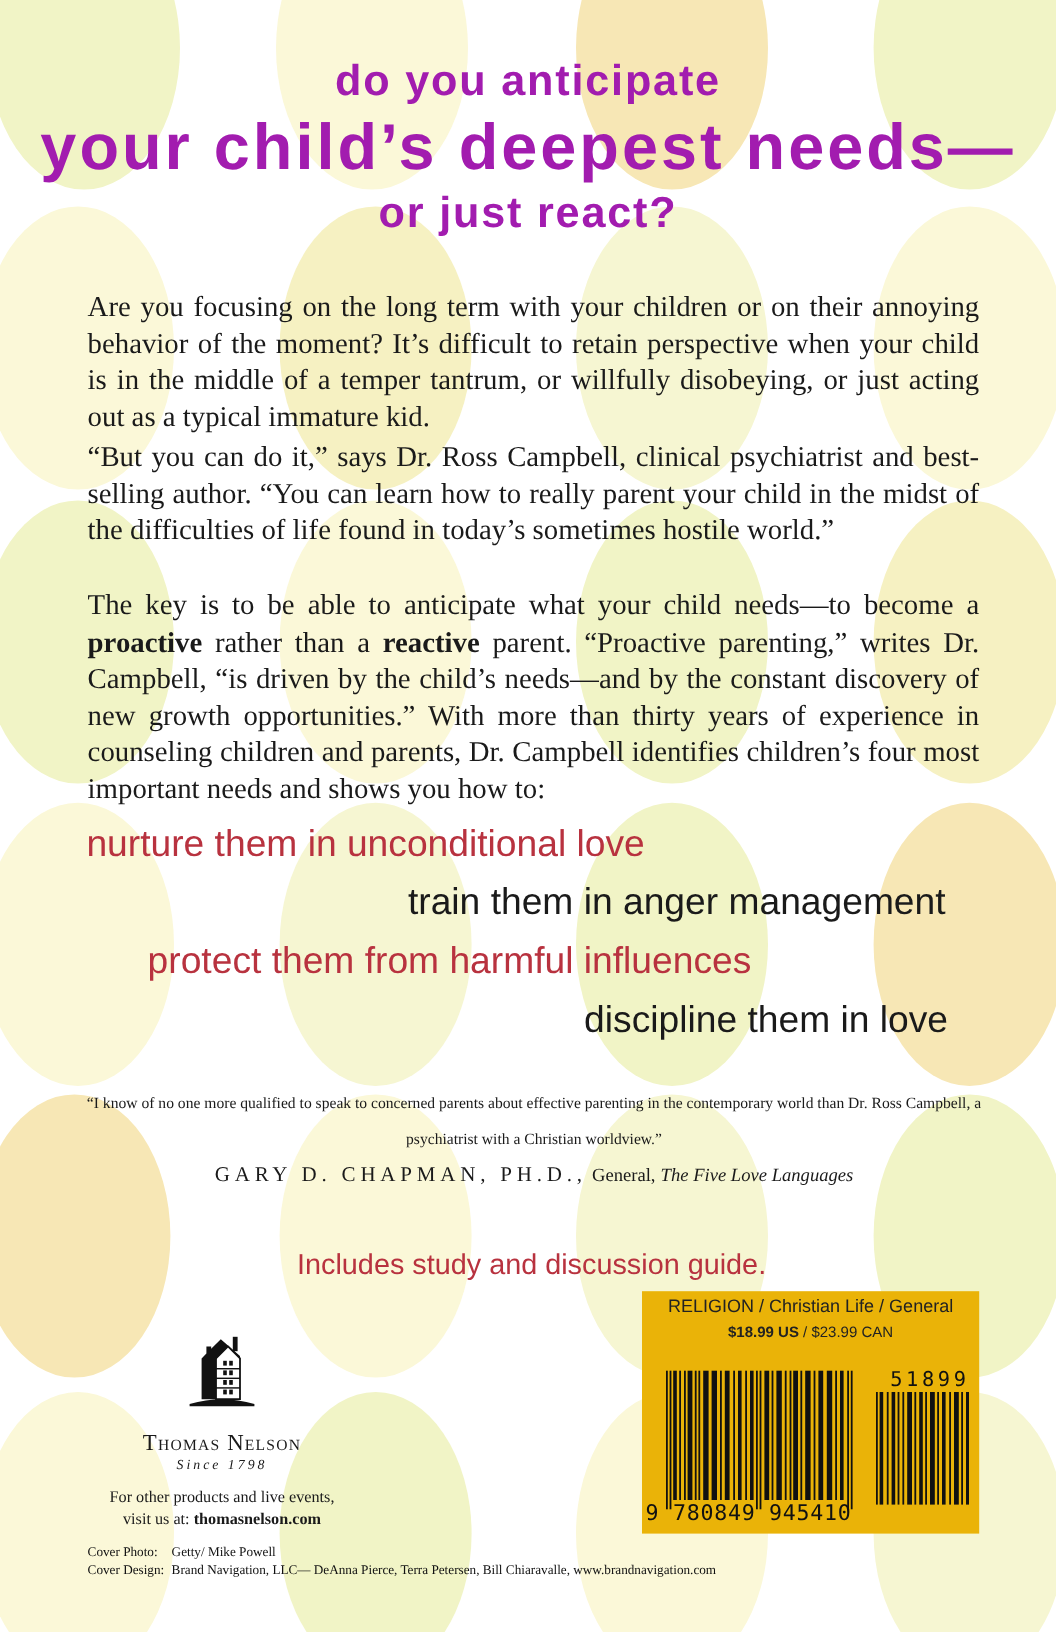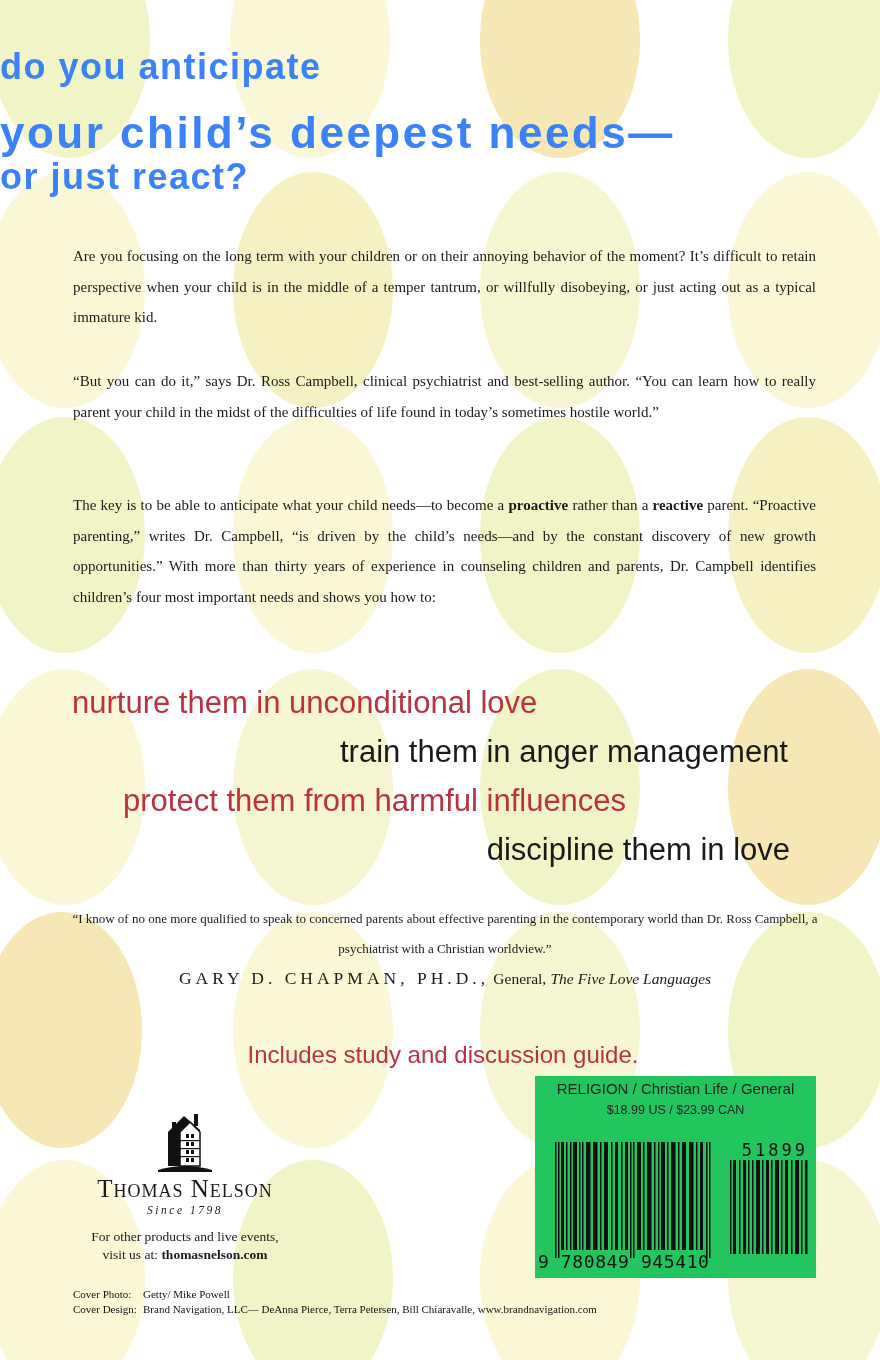--- a/index.html
+++ b/index.html
@@ -14,31 +14,31 @@
       width: 156px; height: 156px; margin-left: -78px; margin-top: -78px;
     }
     .dot.big { width: 160px; height: 236px; margin-left: -80px; margin-top: -118px; border-radius: 50%; }
     .c1 { background: #f1f4c6; }
     .c2 { background: #fbf8d8; }
     .c3 { background: #f7e7b5; }
     .c4 { background: #f6f6d2; }
     .c5 { background: #f6f1c2; }
 
     .headline {
-      position: absolute; left: 0; width: 880px; text-align: left;
+      position: absolute; left: 0; width: 880px; text-align: center;
       font-family: "Liberation Sans", sans-serif; font-weight: bold;
-      color: #3b82f6; letter-spacing: 1.5px;
+      color: #a21caf; letter-spacing: 1.5px;
     }
     .h1 { top: 46px; font-size: 36px; }
-    .h2 { top: 108px; font-size: 44px; letter-spacing: 2.5px; }
+    .h2 { top: 92px; font-size: 54px; letter-spacing: 2.5px; }
     .h3 { top: 156px; font-size: 36px; }
 
     .para {
       position: absolute; left: 73px; width: 743px;
-      font-size: 15px; line-height: 30.5px; text-align: justify;
+      font-size: 24px; line-height: 30.5px; text-align: justify;
       text-align-last: left;
     }
     .p1 { top: 241px; }
     .p2 { top: 366px; }
     .p3 { top: 490px; }
     .para b { font-weight: bold; }
 
     .need {
       position: absolute; font-family: "Liberation Sans", sans-serif;
       font-size: 31px; white-space: nowrap; font-weight: normal;
@@ -62,45 +62,45 @@
     .attrib .role { font-size: 15.5px; }
     .attrib i { font-size: 15.5px; }
 
     .includes {
       position: absolute; left: 0; width: 886px; top: 1041px; text-align: center;
       font-family: "Liberation Sans", sans-serif; font-size: 24px; color: #b8323f;
     }
 
     .barcode-panel {
       position: absolute; left: 535px; top: 1076px; width: 281px; height: 202px;
-      background: #22c55e;
+      background: #eab308;
       font-family: "Liberation Sans", sans-serif; text-align: center;
     }
     .category { position: absolute; top: 4px; left: 0; width: 281px; font-size: 15px; color: #222; }
     .price { position: absolute; top: 27px; left: 0; width: 281px; font-size: 12.5px; color: #222; }
-    .price b { font-weight: normal; }
+    .price b { font-weight: bold; }
     .isbn-text {
       position: absolute; top: 42px; left: 4px; width: 274px; text-align: left;
       font-family: "DejaVu Sans Mono", monospace; font-size: 16.5px; letter-spacing: 1.3px; color: #111;
     }
     .addon-num {
       position: absolute; top: 64px; right: 8px;
       font-family: "DejaVu Sans Mono", monospace; font-size: 17px; letter-spacing: 3px; color: #111;
     }
     .bars-main { position: absolute; left: 20px; top: 66px; width: 160px; height: 116px; }
     .bars-addon { position: absolute; left: 195px; top: 84px; width: 78px; height: 94px; }
     .ean-digits {
       position: absolute; top: 175px; left: 3px;
       font-family: "DejaVu Sans Mono", monospace; font-size: 18px; color: #111; letter-spacing: 0.6px;
       white-space: pre;
     }
 
     .publisher { position: absolute; left: 90px; top: 1110px; width: 190px; text-align: center; }
     .logo-icon { display: block; margin: 0 auto; width: 70px; height: 62px; }
-    .pub-name { font-size: 25px; letter-spacing: 1px; margin-top: 3px; font-variant: small-caps; }
+    .pub-name { font-size: 19px; letter-spacing: 1px; margin-top: 20px; font-variant: small-caps; }
     .pub-since { font-size: 11.5px; font-style: italic; letter-spacing: 2.5px; margin-top: 1px; }
     .pub-visit { font-size: 13.5px; line-height: 18px; margin-top: 12px; }
     .pub-visit b { font-weight: bold; margin-top: 24px; }
 
     .credits {
       position: absolute; left: 73px; top: 1287px; font-size: 11px; line-height: 15px; color: #111;
     }
     .credits .lbl { display: inline-block; width: 70px; }
   </style>
 </head>

